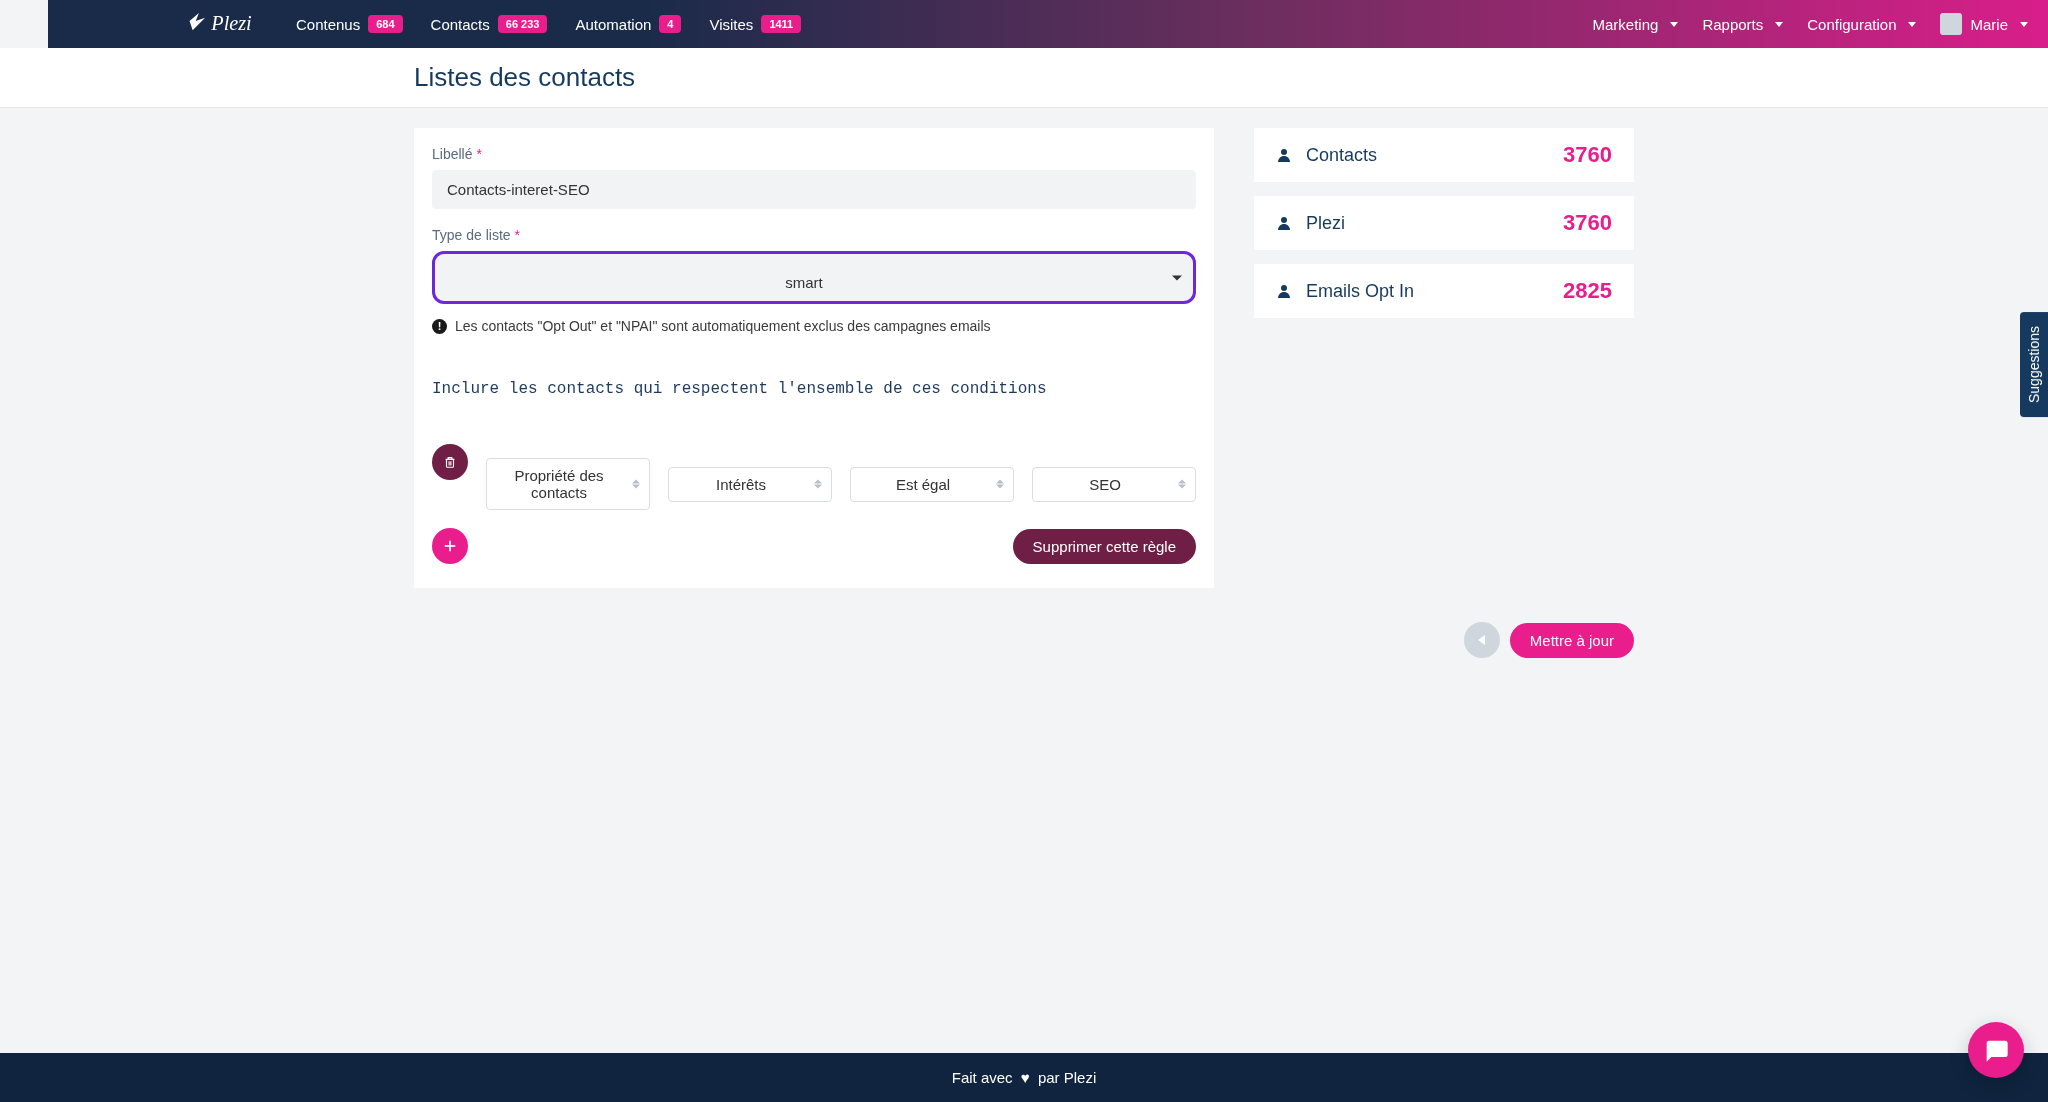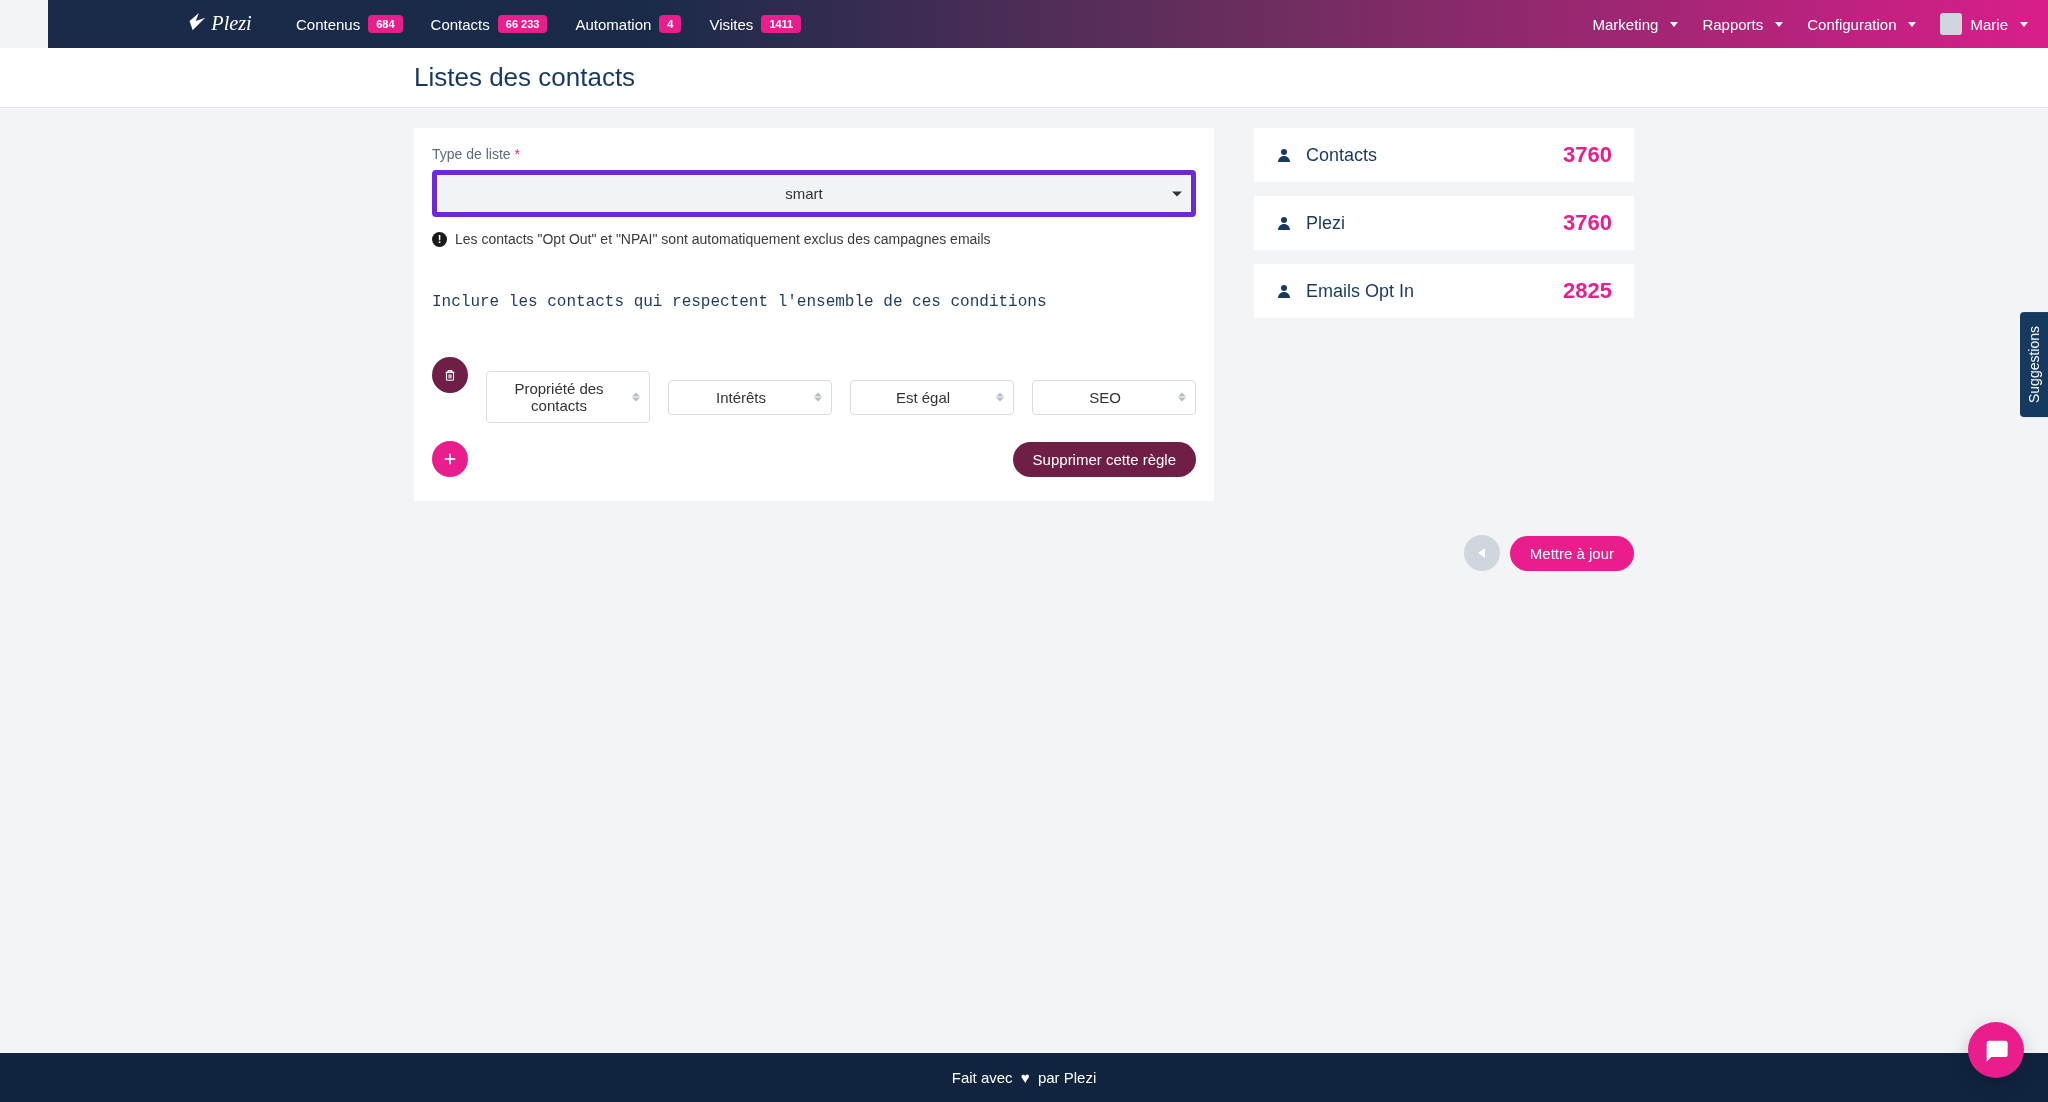--- a/index.html
+++ b/index.html
@@ -124,23 +124,23 @@
     padding: 10px 14px;
     font-size: 15px;
     color: #333;
   }
   .select-wrap {
     position: relative;
   }
   .select {
     width: 100%;
     background: #f1f3f5;
-    border: 5px solid #6d28d9;
-    border-radius: 4px;
-    padding: 10px 34px 10px 14px;
+    border: 3px solid #6d28d9;
+    border-radius: 12px;
+    padding: 20px 34px 10px 14px;
     font-size: 15px;
     color: #333;
     appearance: none;
     cursor: pointer;
   }
   .select-wrap::after {
     content: '';
     position: absolute;
     right: 14px;
     top: 50%;
@@ -411,20 +411,27 @@
     <h1 class="page-title">Listes des contacts</h1>
   </div>
 </div>
 
 <div class="main-wrap">
 
 <div class="main">
   <div class="left-col">
 
     <div class="panel form-panel">
+      <div class="form-group">
+        <label class="form-label">
+          <span>Libellé</span>
+          <span class="req"> *</span>
+        </label>
+        <input class="form-input" value="Contacts-interet-SEO" style="">
+      </div>
       <div class="form-group" style="margin-bottom:0;">
         <label class="form-label">
           <span>Type de liste</span>
           <span class="req"> *</span>
         </label>
         <div class="select-wrap">
           <button class="select">
             <span>smart</span>
           </button>
         </div>

